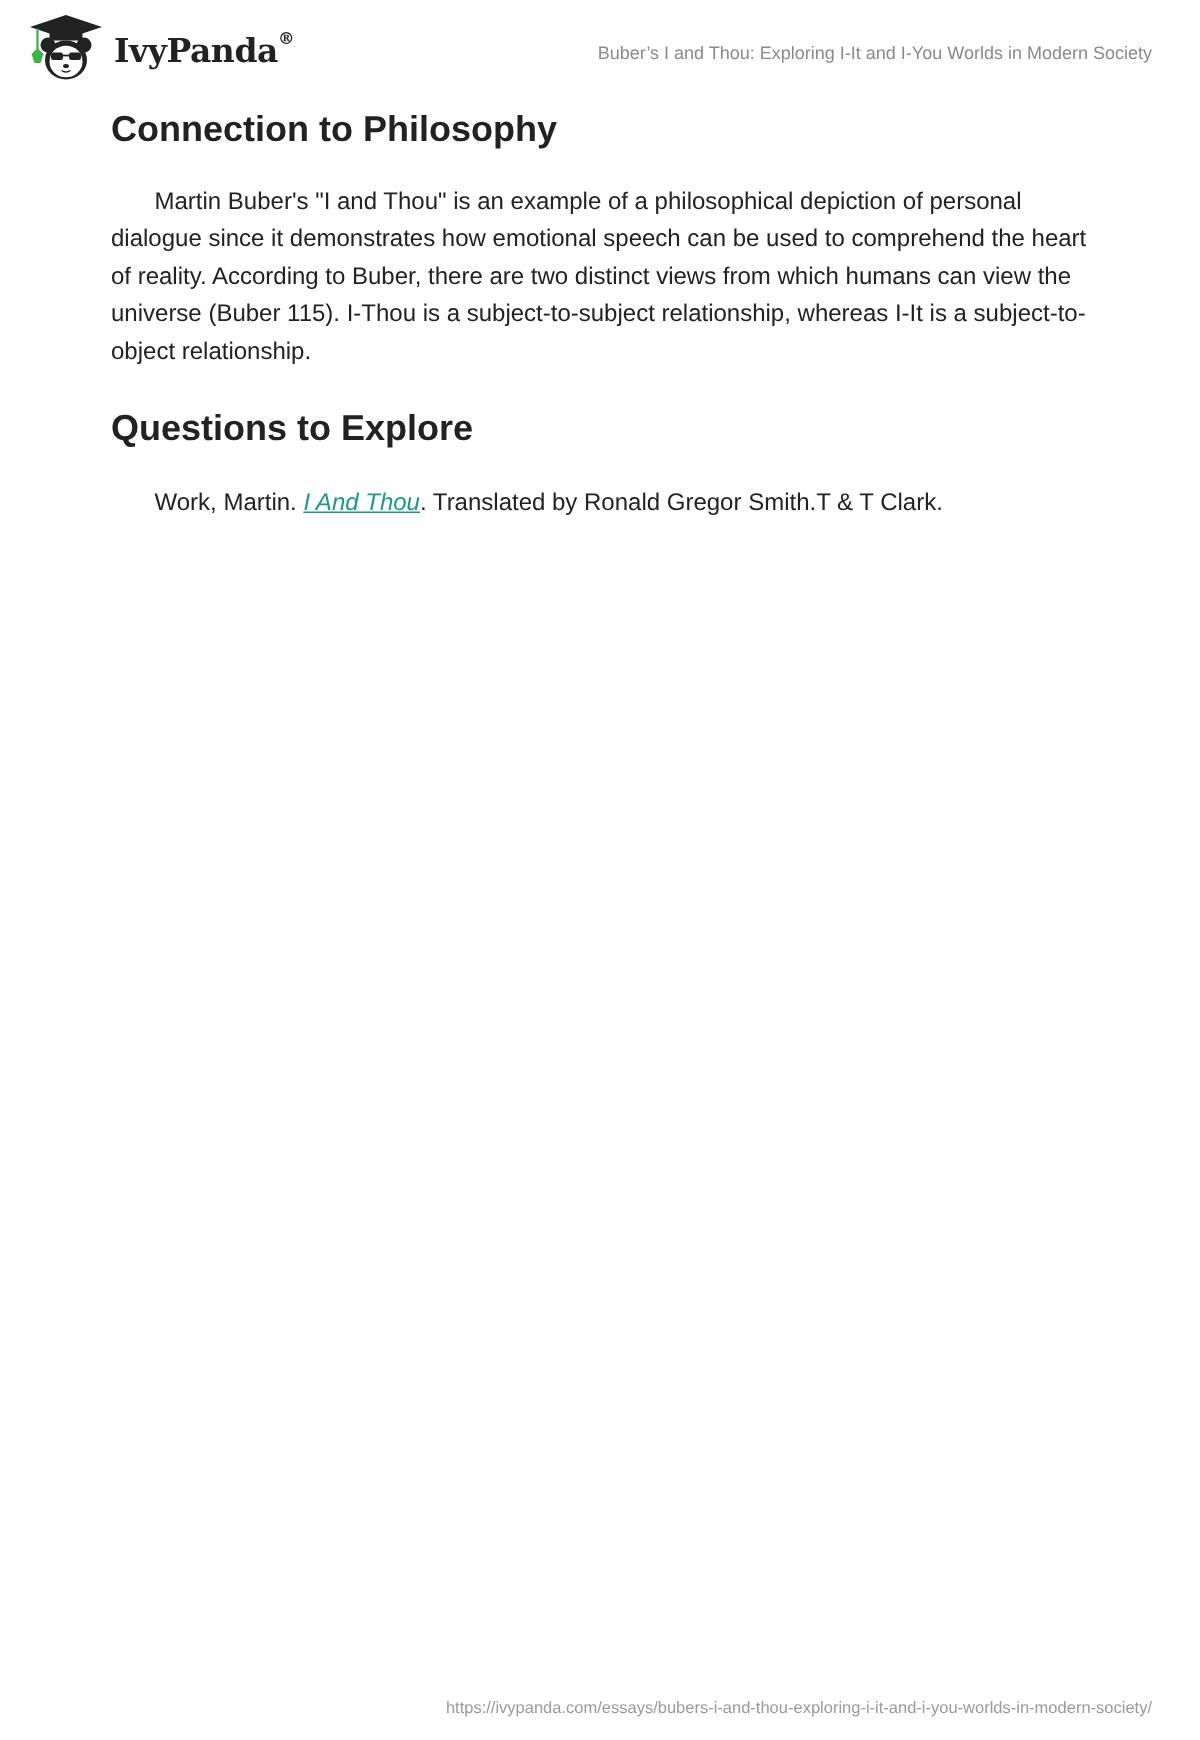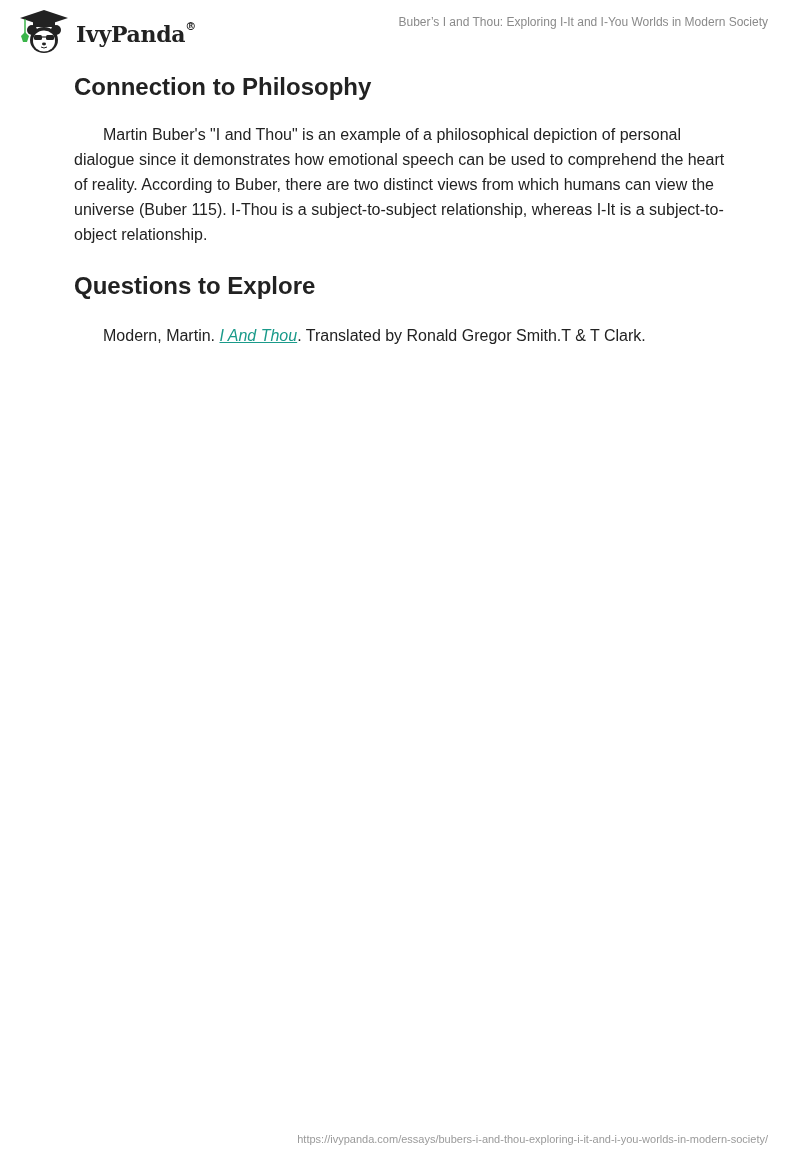--- a/index.html
+++ b/index.html
@@ -44,21 +44,21 @@
       top: 2px;
     }
     .logo-text sup {
       font-size: 11px;
       position: relative;
       top: -4px;
     }
     .doc-title {
       position: absolute;
       right: 32px;
-      top: 15px;
+      top: 28px;
       font-size: 12px;
       color: #8a8a8a;
       white-space: nowrap;
     }
     .content {
       position: absolute;
       left: 74px;
       top: 70px;
       width: 660px;
     }
@@ -124,17 +124,17 @@
 </div>
 
 <div class="content">
 
   <h2 style="margin-bottom:18px;">Connection to Philosophy</h2>
   <p class="indent" style="margin-bottom:22px;">Martin Buber's "I and Thou" is an example of a philosophical depiction of personal dialogue since it demonstrates how emotional speech can be used to comprehend the heart of reality. According to Buber, there are two distinct views from which humans can view the universe (Buber 115). I-Thou is a subject-to-subject relationship, whereas I-It is a subject-to-object relationship.</p>
 
   <h2 style="margin-bottom:20px;">Questions to Explore</h2>
 
   <p class="indent">
-    <span>Modern, Martin. </span><a class="cite-link">I And Thou</a><span>. Translated by Ronald Gregor Smith.T &amp; T Clark.</span>
+    <span>Work, Martin. </span><a class="cite-link">I And Thou</a><span>. Translated by Ronald Gregor Smith.T &amp; T Clark.</span>
   </p>
 </div>
 
 <div class="footer-url">https://ivypanda.com/essays/bubers-i-and-thou-exploring-i-it-and-i-you-worlds-in-modern-society/</div>
 
 </body></html>

